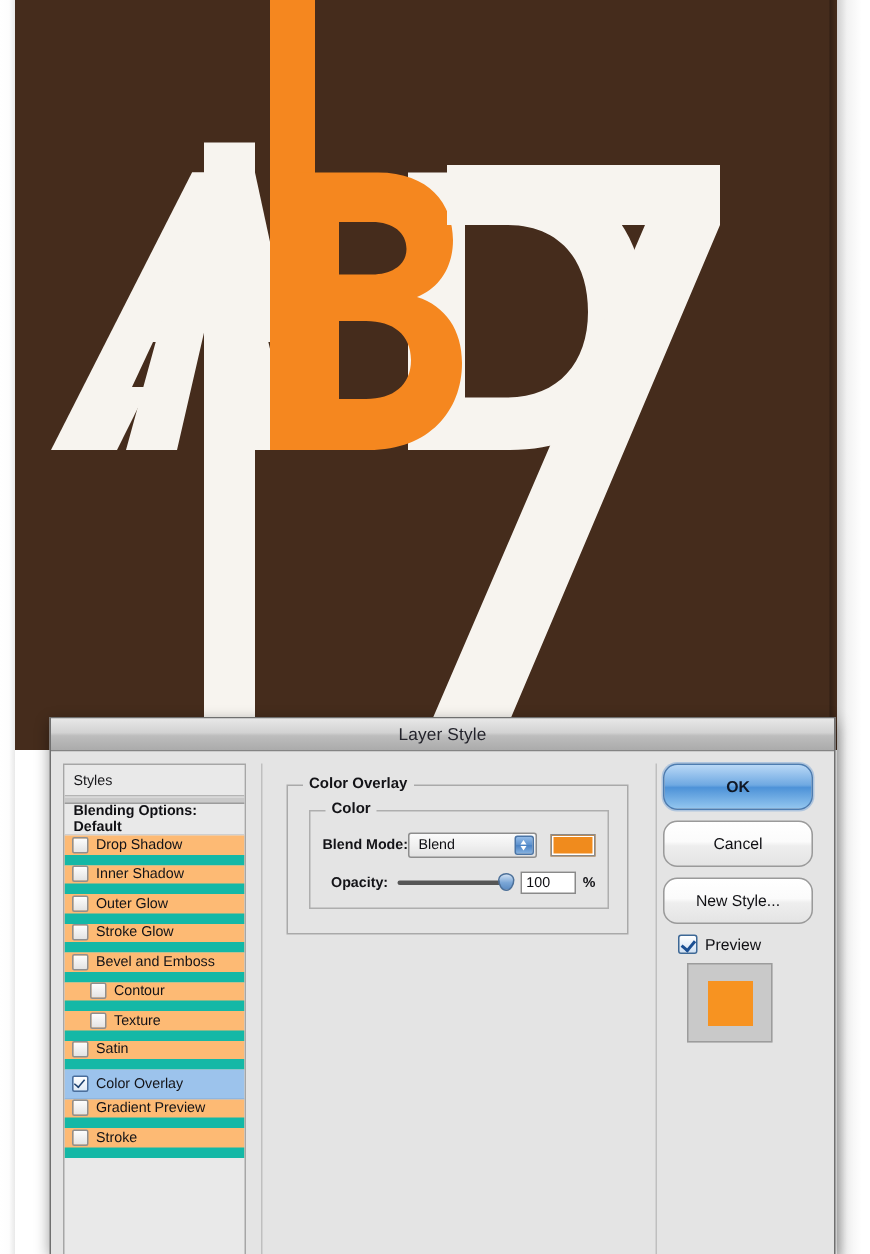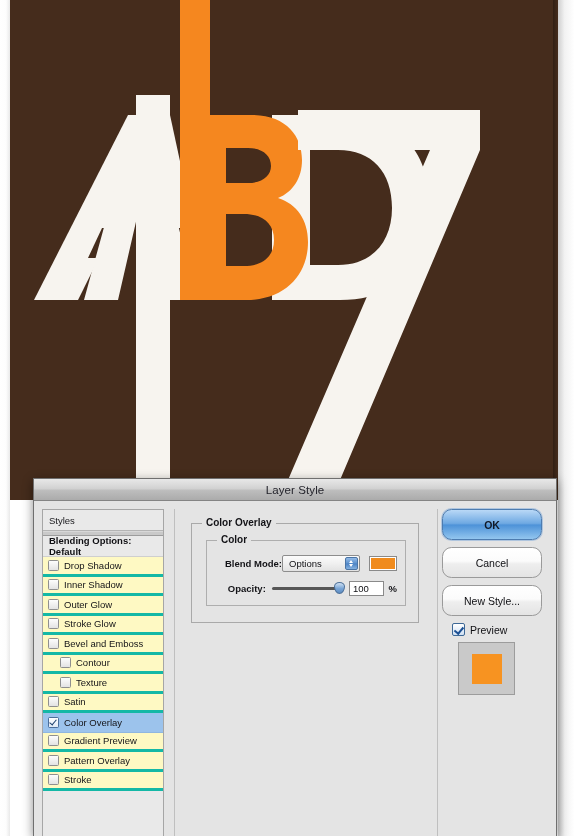--- a/index.html
+++ b/index.html
@@ -128,22 +128,22 @@
     border-bottom: 1px solid #cfcfcf;
     background: #e9e9e9;
   }
   .style-row {
     height: 19.5px;
     display: flex;
     align-items: center;
     padding-left: 5px;
     font-size: 9.5px;
     color: #131317;
-    border-bottom: 3px solid #14b8a6;
-    background: #fef9c3;
+    border-bottom: 7px solid #14b8a6;
+    background: #fdba74;
     box-sizing: border-box;
   }
   .style-row.indent { padding-left: 17px; }
   .style-row.selected {
     background: #9cc3ec;
     border-bottom: 1px solid #8fb6e0;
   }
   .chk {
     width: 9px;
     height: 9px;
@@ -216,21 +216,20 @@
     background: #e4e4e4;
     padding: 0 4px;
     font-size: 10px;
     font-weight: bold;
     color: #131317;
   }
   .field-row {
     position: absolute;
     display: flex;
     align-items: center;
-    margin-left: 10px;
   }
   .row-blend { left: 8px; top: 14px; right: 8px; }
   .row-opacity { left: 8px; top: 40px; right: 8px; }
   .field-label {
     font-size: 9.5px;
     font-weight: bold;
     color: #131317;
     white-space: nowrap;
   }
   .label-blend { width: 64px; }
@@ -498,39 +497,35 @@
         <div class="style-row selected">
           <span class="chk checked"></span>
           <span class="style-label">Color Overlay</span>
         </div>
         <div class="style-row">
           <span class="chk"></span>
           <span class="style-label">Gradient Preview</span>
         </div>
         <div class="style-row">
           <span class="chk"></span>
-          <span class="style-label">Pattern Overlay</span>
-        </div>
-        <div class="style-row">
-          <span class="chk"></span>
           <span class="style-label">Stroke</span>
         </div>
       </div>
 
       <div class="center-panel">
         <div class="group">
           <div class="group-title">Color Overlay</div>
 
           <div class="subgroup">
             <div class="subgroup-title">Color</div>
 
             <div class="field-row row-blend">
               <div class="field-label label-blend">Blend Mode:</div>
               <div class="select">
-                <span class="select-text">Options</span>
+                <span class="select-text">Blend</span>
                 <span class="stepper"></span>
               </div>
               <div class="color-swatch"></div>
             </div>
 
             <div class="field-row row-opacity">
               <div class="field-label label-opacity">Opacity:</div>
               <div class="slider-track">
                 <span class="slider-knob"></span>
               </div>

